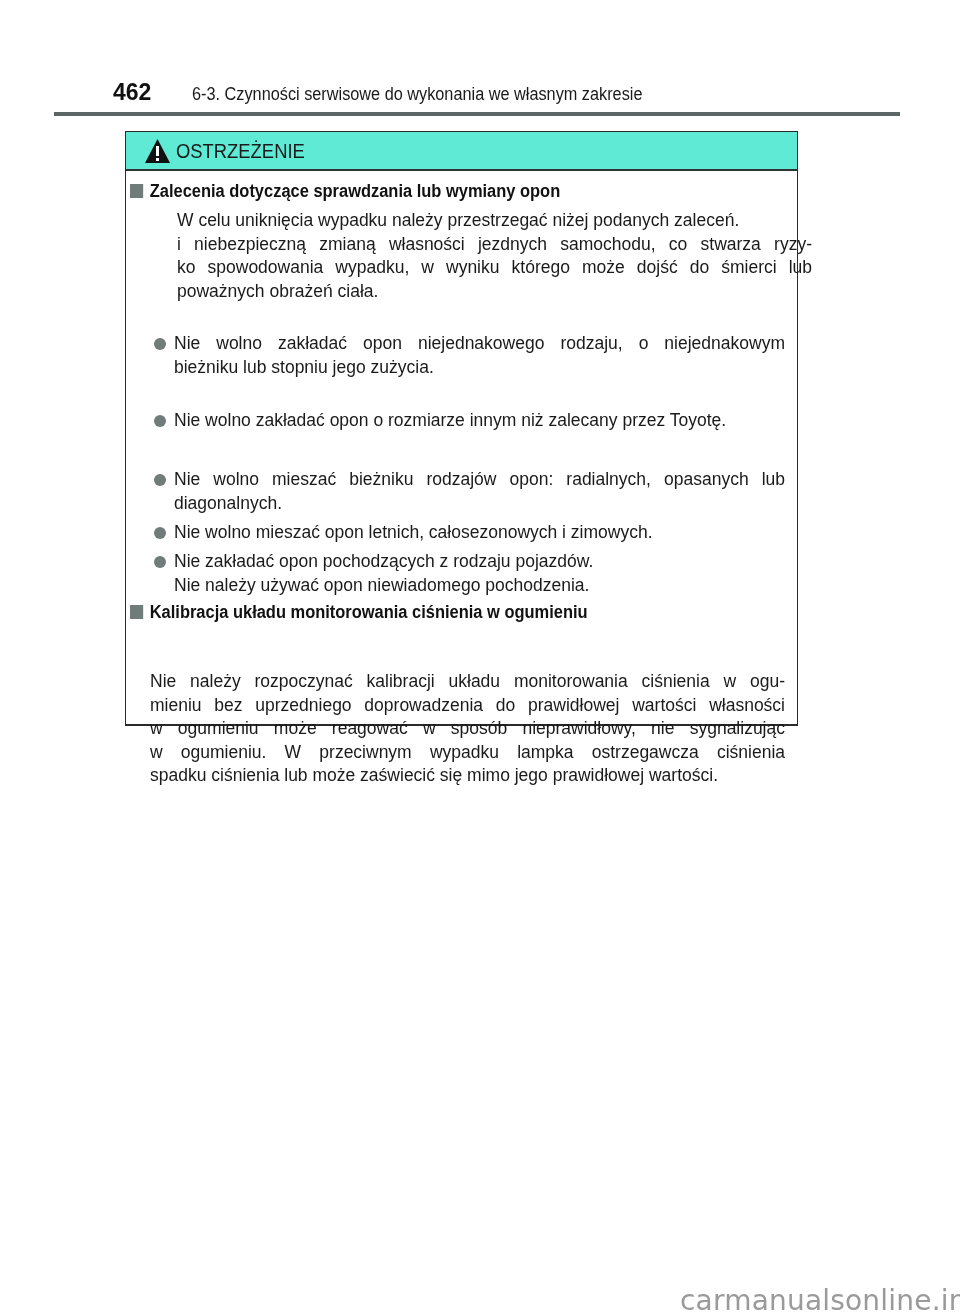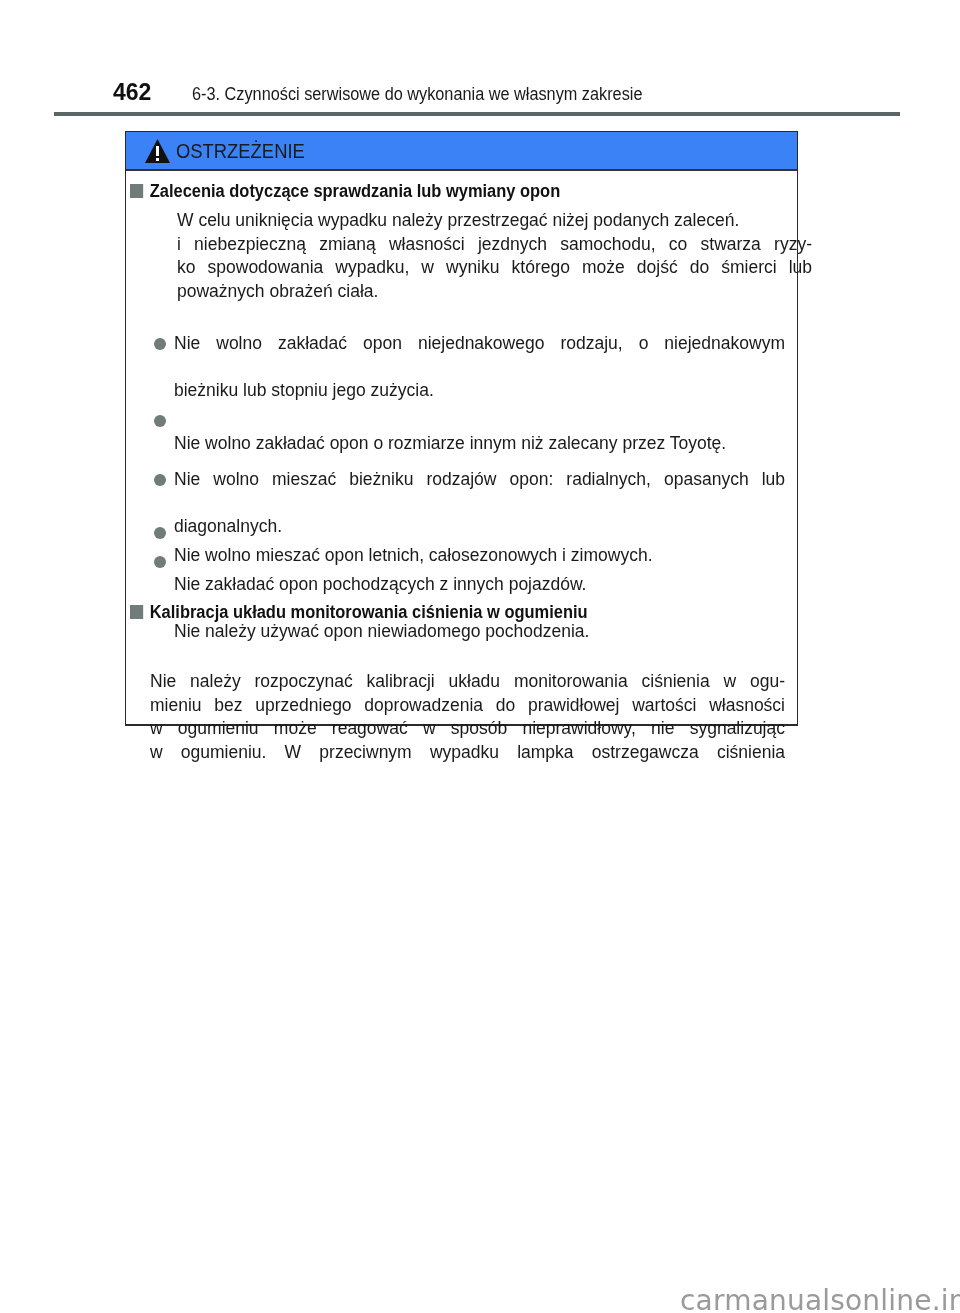--- a/index.html
+++ b/index.html
@@ -17,21 +17,21 @@
     transform: scaleX(0.93); transform-origin: left center; white-space: nowrap;
   }
   .header-rule {
     position: absolute; left: 54px; top: 112px; width: 846px; height: 4px; background: #5b6664;
   }
   .warning-box {
     position: absolute; left: 125px; top: 131px; width: 673px; height: 595px;
     border: 1.5px solid #2a2a2a; border-bottom-width: 2px; box-sizing: border-box; background: #fff;
   }
   .warning-head {
-    height: 37px; background: #3b82f6; border-bottom: 2px solid #333; position: relative;
+    height: 37px; background: #5eead4; border-bottom: 2px solid #333; position: relative;
   }
   .warn-icon { position: absolute; left: 18px; top: 6px; width: 27px; height: 26px; }
   .warn-title {
     position: absolute; left: 50px; top: 8px; font-size: 20px; color: #1a1a1a;
     transform: scaleX(0.92); transform-origin: left center; white-space: nowrap;
   }
   .content { position: absolute; left: 0; top: 37px; width: 100%; }
   .h2 {
     position: absolute; left: 4px; font-size: 17.5px; font-weight: bold; color: #111;
     white-space: nowrap; transform: scaleX(0.94); transform-origin: left center;
@@ -46,21 +46,21 @@
   }
   .para .ln { display: block; text-align: justify; text-align-last: justify; white-space: nowrap; }
   .para .ln.last { text-align-last: left; }
   .bullet { position: absolute; left: 28px; width: 631px; font-size: 17.5px; line-height: 23.5px; }
   .dot {
     position: absolute; left: 0; top: 6px; width: 12px; height: 12px; border-radius: 50%;
     background: #6f7c7a;
   }
   .btext { position: absolute; left: 20px; width: 611px; }
   .btext .ln { display: block; white-space: nowrap; text-align: justify; text-align-last: justify; }
-  .btext .ln.last { text-align-last: left; margin-top: 23px; }
+  .btext .ln.last { text-align-last: left; }
   .watermark {
     position: absolute; left: 680px; top: 1284px; font-size: 28px; color: #9a9a9a;
     font-family: "DejaVu Sans", sans-serif; letter-spacing: 0.2px; white-space: nowrap;
   }
 </style>
 </head>
 <body>
 
 <div class="page-header">
   <div class="page-number">462</div>
@@ -117,31 +117,32 @@
     <div class="bullet" style="top:352px;">
       <span class="dot"></span>
       <div class="btext">
         <span class="ln last">Nie wolno mieszać opon letnich, całosezonowych i zimowych.</span>
       </div>
     </div>
 
     <div class="bullet" style="top:381px;">
       <span class="dot"></span>
       <div class="btext">
-        <span class="ln last">Nie zakładać opon pochodzących z innych pojazdów.</span>
+        <span class="ln last">Nie zakładać opon pochodzących z rodzaju pojazdów.</span>
         <span class="ln last">Nie należy używać opon niewiadomego pochodzenia.</span>
       </div>
     </div>
 
     <div class="h2" style="top:433px;">
       <span class="sq"></span><span>Kalibracja układu monitorowania ciśnienia w ogumieniu</span>
     </div>
 
     <div class="para" style="top:461px;margin-top:40px;">
       <span class="ln">Nie należy rozpoczynać kalibracji układu monitorowania ciśnienia w ogu-</span>
       <span class="ln">mieniu bez uprzedniego doprowadzenia do prawidłowej wartości własności</span>
       <span class="ln">w ogumieniu może reagować w sposób nieprawidłowy, nie sygnalizując</span>
       <span class="ln">w ogumieniu. W przeciwnym wypadku lampka ostrzegawcza ciśnienia</span>
+      <span class="ln last">spadku ciśnienia lub może zaświecić się mimo jego prawidłowej wartości.</span>
     </div>
   </div>
 </div>
 
 <div class="watermark">carmanualsonline.info</div>
 
 </body></html>

